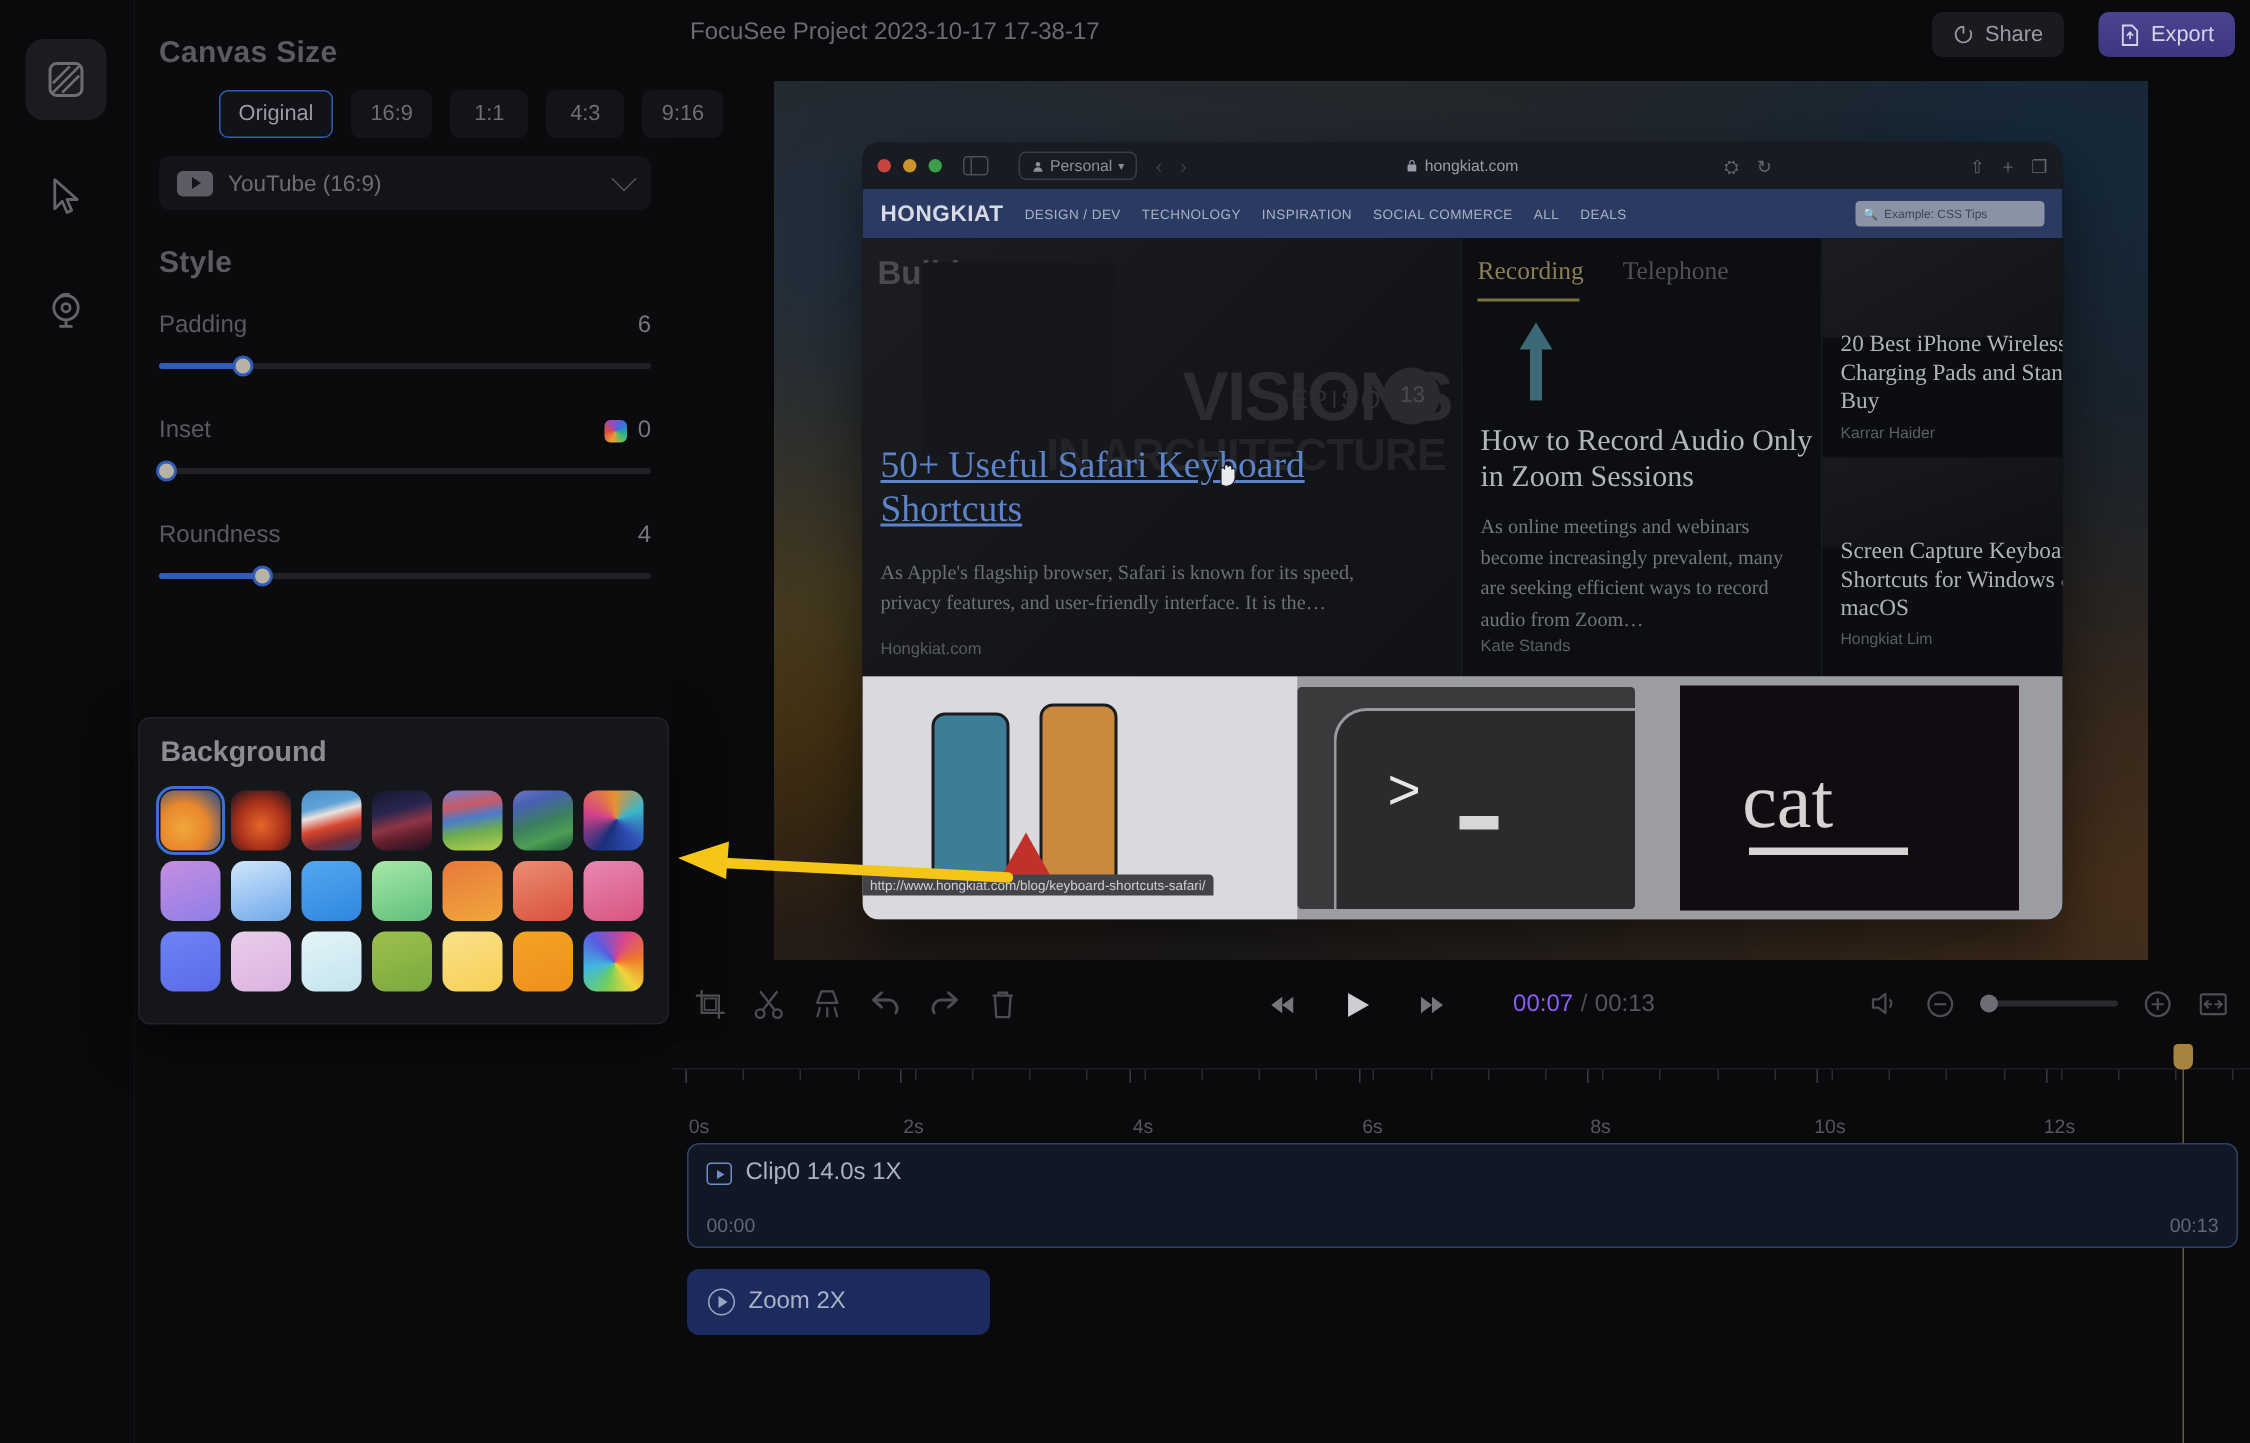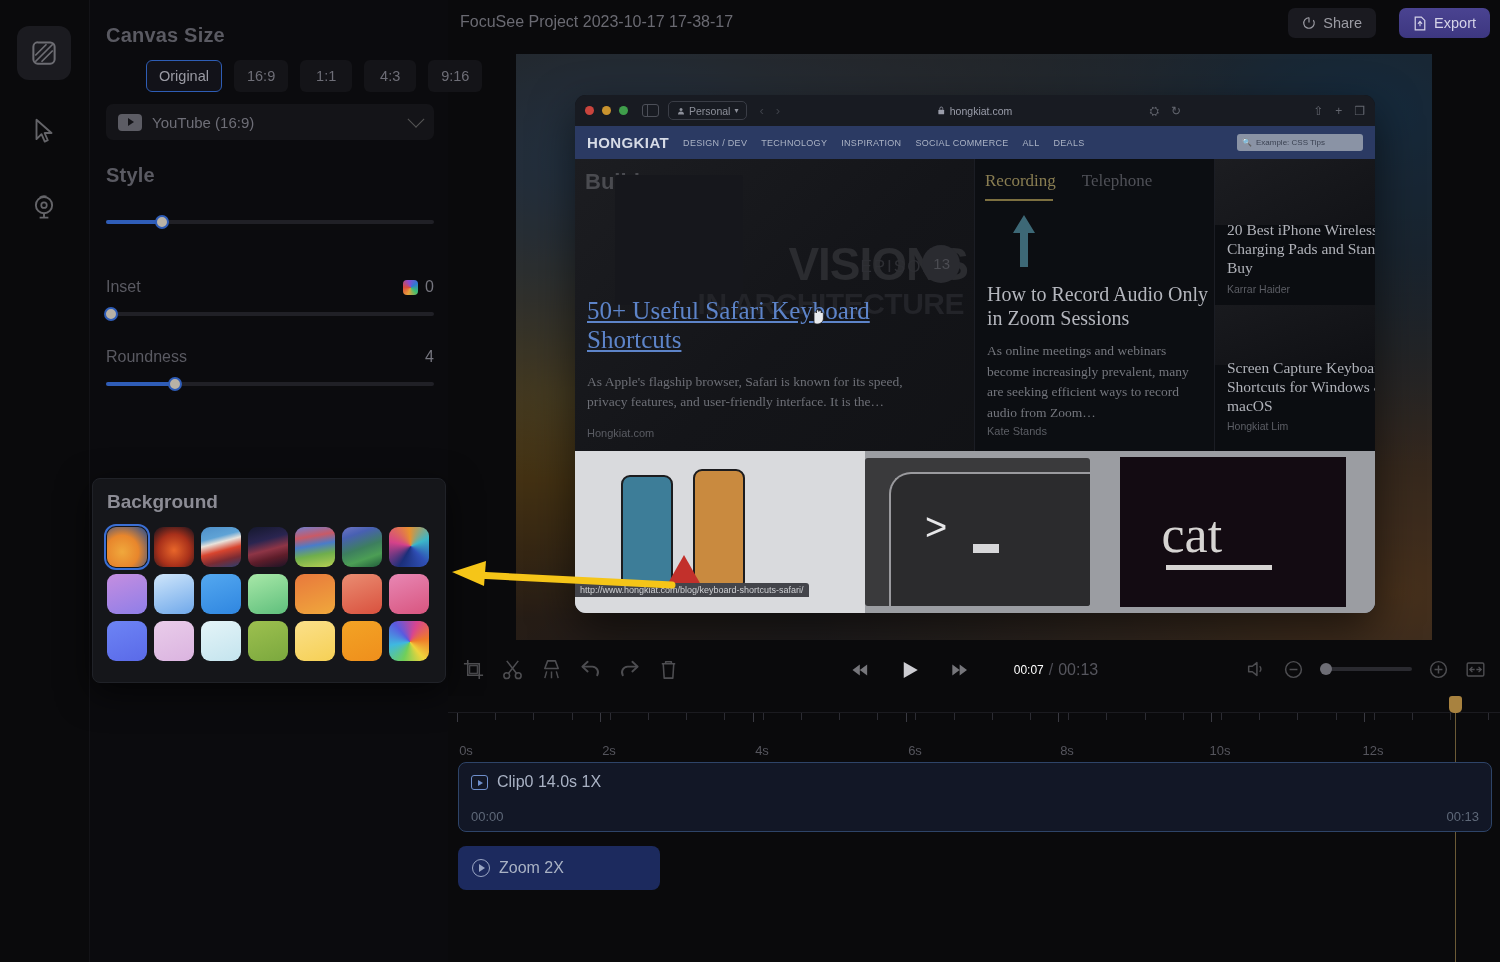--- a/index.html
+++ b/index.html
@@ -108,21 +108,21 @@
   #vdark { position:absolute; inset:0; background: rgba(0,0,0,.55); }
   #browser {
     position: absolute; left: 59px; top: 41px; width: 800px; height: 518px;
     background: #101319; border-radius: 11px; overflow: hidden;
     box-shadow: 0 16px 44px rgba(0,0,0,.55);
   }
   #bchrome { height: 31px; background: #181b22; display: flex; align-items: center; padding: 0 10px; gap: 8px; position: relative; }
   .dot { width: 9px; height: 9px; border-radius: 50%; }
   #winico { width: 17px; height: 13px; border: 1.4px solid #4c4f58; border-radius: 3px; margin-left: 6px; position: relative; }
   #winico::after { content:""; position:absolute; left:4px; top:0; bottom:0; width:1.4px; background:#4c4f58; }
-  #profile { margin-left: 1px; height: 19px; padding: 0 8px; border: 1px solid #3a3d46; border-radius: 5px;
+  #profile { margin-left: 12px; height: 19px; padding: 0 8px; border: 1px solid #3a3d46; border-radius: 5px;
      display: flex; align-items: center; gap: 4px; color: #8d909a; font-size: 10.5px; }
   .navarrow { color: #3e4149; font-size: 13px; margin-left: 4px; }
   #urlbar { position: absolute; left: 50%; transform: translateX(-50%); display: flex; align-items: center; gap: 5px;
      color: #9a9daa; font-size: 10.5px; }
   #chr-right { margin-left: auto; display: flex; gap: 12px; color: #63666f; font-size: 12px; }
   #hk-nav { height: 33px; background: #2b3a63; display: flex; align-items: center; padding: 0 12px; gap: 14px; }
   #hk-logo { color: #d6dbe6; font-weight: 800; font-size: 15px; letter-spacing: .4px; }
   .hk-item { color: #aab2c4; font-size: 9px; letter-spacing: .3px; }
   #hk-search { margin-left: auto; width: 126px; height: 17px; background: #8a93a5; border-radius: 3px;
      display:flex; align-items:center; padding:0 5px; gap:4px; color:#3b4252; font-size:8px; }
@@ -184,21 +184,21 @@
       display:flex; align-items:center; padding:0 5px; border-top-right-radius:3px;}
 
   
   #annot { position: absolute; left: 440px; top: 548px; width: 250px; height: 62px; pointer-events:none; }
 
   
   #toolbar { position: absolute; left: 448px; top: 648px; width: 1052px; height: 48px; }
   .tb-ico { opacity: .34; }
   #tb-left { position: absolute; left: 14px; top: 10px; display: flex; gap: 16px; align-items: center; }
   #tb-mid { position: absolute; left: 50%; transform: translateX(-50%); top: 10px; display: flex; gap: 26px; align-items: center; }
-  #time-cur { color: #ffffff; font-size: 12px; }
+  #time-cur { color: #8b5cf6; font-size: 16px; }
   #time-sep { color: #4c4c54; font-size: 16px; margin: 0 5px; }
   #time-tot { color: #55555d; font-size: 16px; }
   #tb-right { position: absolute; right: 14px; top: 10px; display: flex; gap: 16px; align-items: center; }
   #zslider { width: 92px; height: 4px; background: #2a2a30; border-radius: 2px; position: relative; }
   #zknob { position: absolute; left: 0; top: -4px; width: 12px; height: 12px; border-radius: 50%; background: #6d6d75; }
 
   
   #timeline { position: absolute; left: 448px; top: 696px; width: 1052px; height: 266px; background: #0a0a0c; text-align: right; }
   #ruler { position: absolute; left: 0; top: 16px; width: 1052px; height: 40px; border-top: 1px solid #1b1b20; }
   .tick { position: absolute; top: 0; width: 1px; height: 7px; background: #2c2c33; }
@@ -266,20 +266,24 @@
 
     <div id="preset">
       <span id="yt-ico"></span>
       <span id="preset-label">YouTube (16:9)</span>
       <span class="chev"></span>
     </div>
 
     <div id="style-title" class="sec-title">Style</div>
 
     <div class="slider-block" style="top:206px">
+      <div class="sl-head">
+        <span class="sl-name">Padding</span>
+        <span class="sl-val">6</span>
+      </div>
       <div class="track">
         <div class="fill" style="width:17%"></div>
         <div class="knob" style="left:calc(17% - 7px)"></div>
       </div>
     </div>
 
     <div class="slider-block" style="top:276px">
       <div class="sl-head">
         <span class="sl-name">Inset</span>
         <span class="sl-val">

